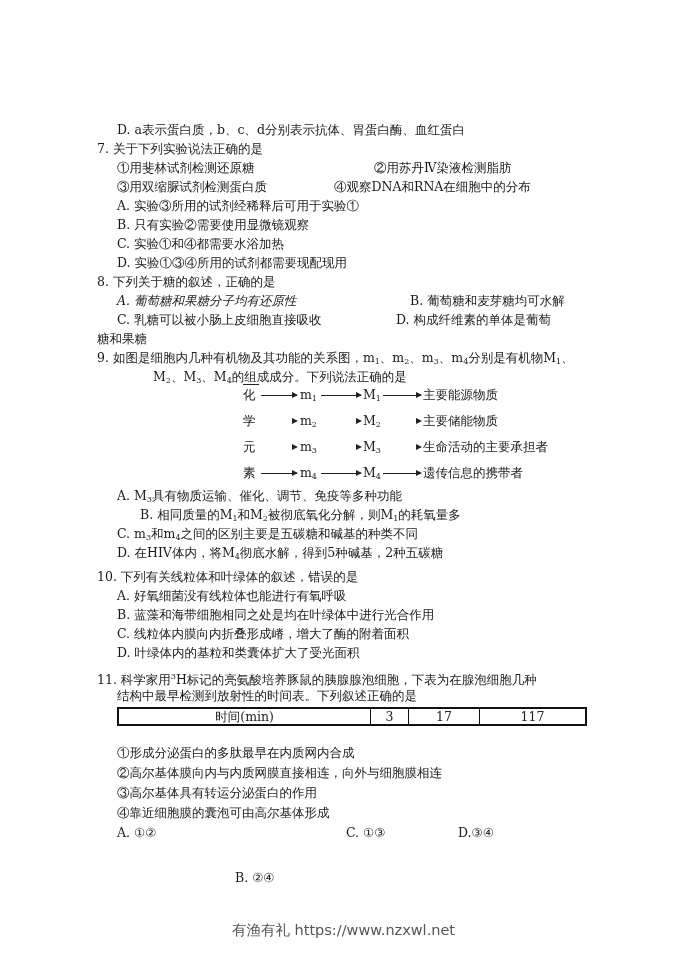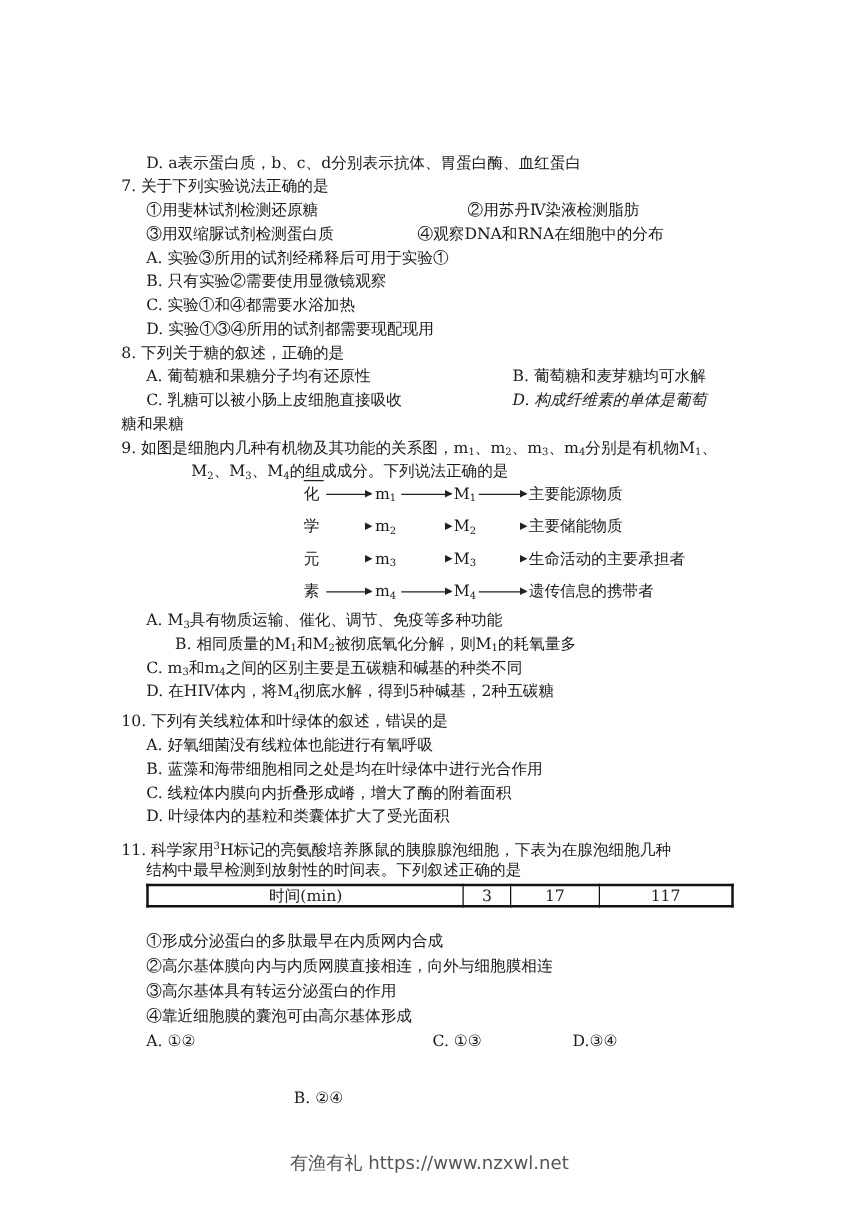--- a/index.html
+++ b/index.html
@@ -35,24 +35,24 @@
 <div class="line" style="left:117px; top:160px;">①用斐林试剂检测还原糖</div>
 <div class="line" style="left:334px; top:160px;margin-left:40px;">②用苏丹Ⅳ染液检测脂肪</div>
 <div class="line" style="left:117px; top:179px;">③用双缩脲试剂检测蛋白质</div>
 <div class="line" style="left:334px; top:179px;">④观察DNA和RNA在细胞中的分布</div>
 <div class="line" style="left:117px; top:198px;">A.  实验③所用的试剂经稀释后可用于实验①</div>
 <div class="line" style="left:117px; top:217px;">B.  只有实验②需要使用显微镜观察</div>
 <div class="line" style="left:117px; top:236px;">C.  实验①和④都需要水浴加热</div>
 <div class="line" style="left:117px; top:255px;text-align:center;">D.  实验①③④所用的试剂都需要现配现用</div>
 
 <div class="line" style="left:97px; top:274px;">8. 下列关于糖的叙述，正确的是</div>
-<div class="line" style="left:117px; top:293px;">A.  葡萄糖和果糖分子均有还原性</div>
+<div class="line" style="left:117px; top:293px;font-style:italic;">A.  葡萄糖和果糖分子均有还原性</div>
 <div class="line" style="left:410px; top:293px;">B.  葡萄糖和麦芽糖均可水解</div>
 <div class="line" style="left:117px; top:312px;">C.  乳糖可以被小肠上皮细胞直接吸收</div>
-<div class="line" style="left:410px; top:312px;font-style:italic;">D.  构成纤维素的单体是葡萄</div>
+<div class="line" style="left:396px; top:312px;">D.  构成纤维素的单体是葡萄</div>
 <div class="line" style="left:97px; top:331px;">糖和果糖</div>
 
 <div class="line" style="left:97px; top:350px;">
   <span>9. 如图是细胞内几种有机物及其功能的关系图，m</span><span class="sub">1</span>、m<span class="sub">2</span>、m<span class="sub">3</span>、m<span class="sub">4</span><span>分别是有机物M</span><span class="sub">1</span>、
 </div>
 <div class="line" style="left:117px; top:369px;margin-left:36px;">
   M<span class="sub">2</span>、M<span class="sub">3</span>、M<span class="sub">4</span><span>的组成成分。下列说法正确的是</span>
 </div>
 
 <div class="diagram">

